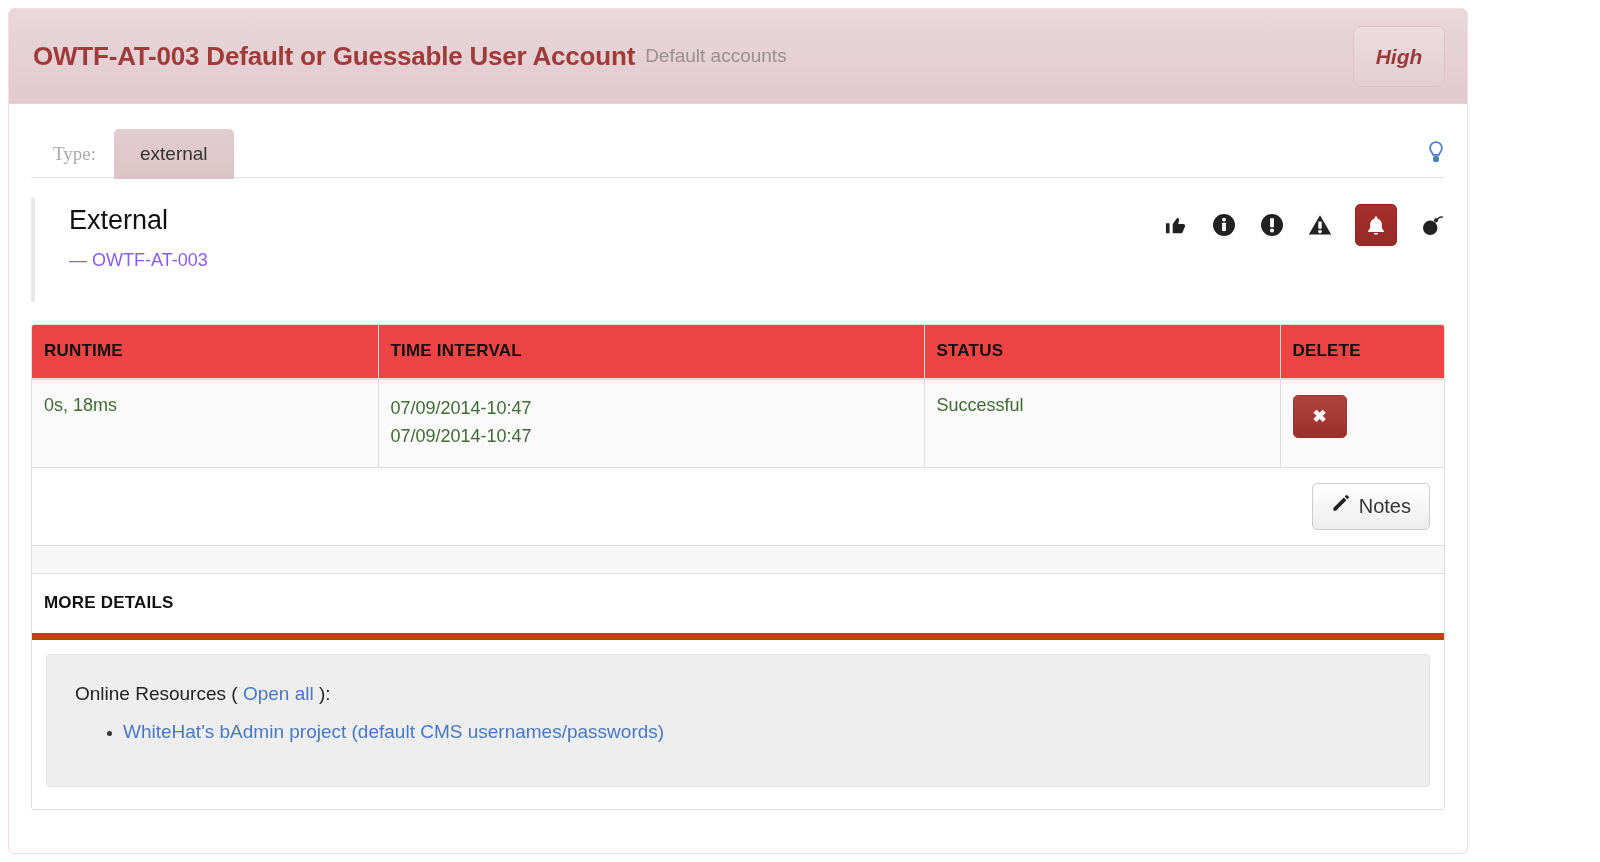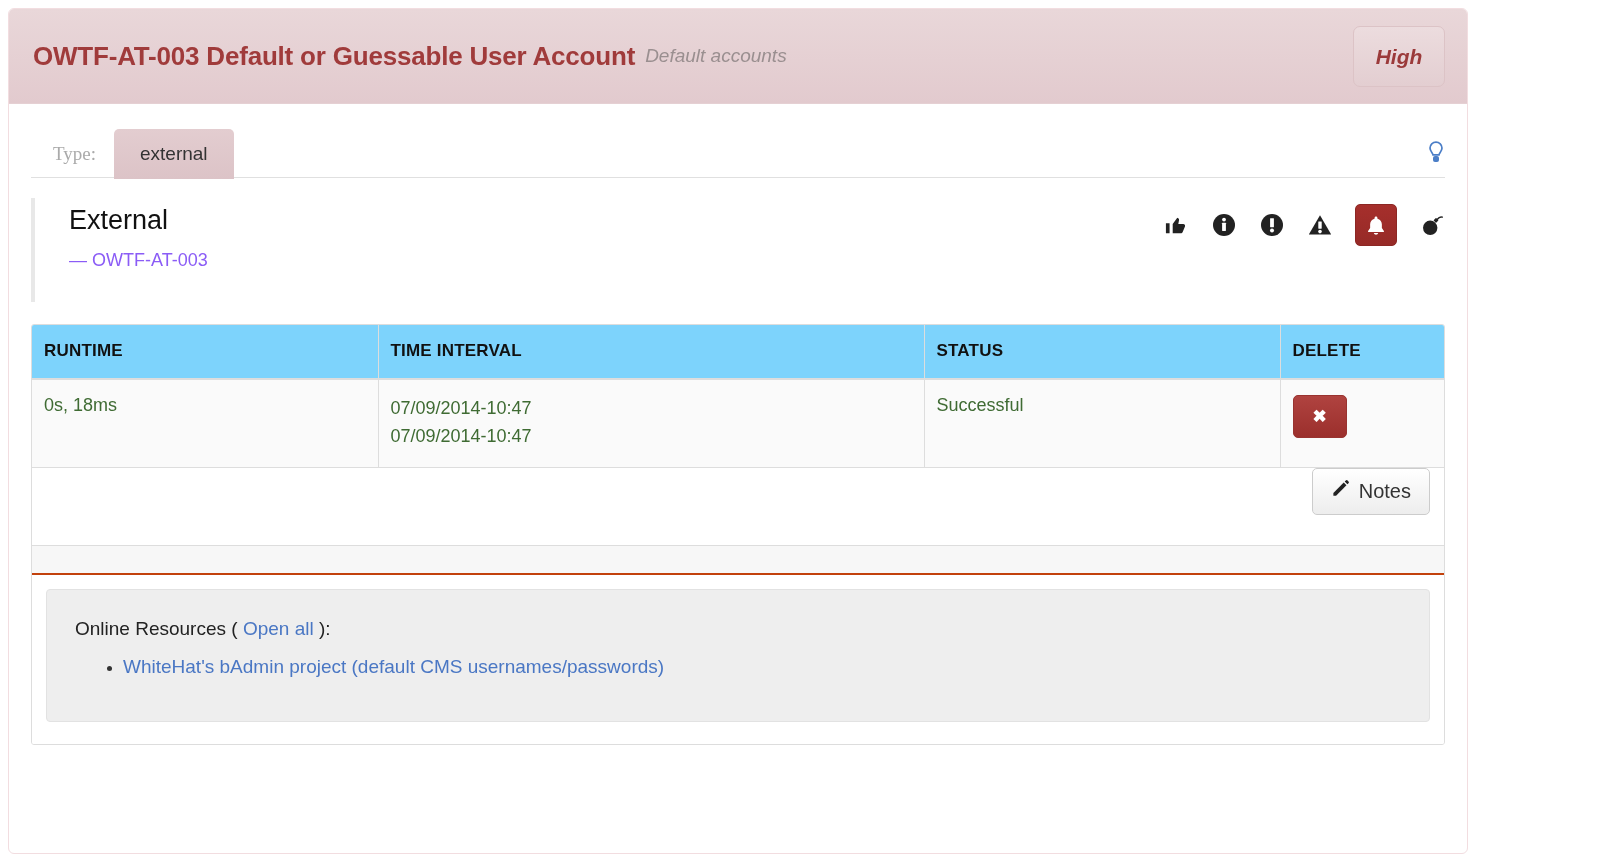--- a/index.html
+++ b/index.html
@@ -42,21 +42,20 @@
     color: #a03b3b;
     letter-spacing: -0.2px;
     white-space: nowrap;
   }
   .head-sub {
     font-size: 19px;
     font-weight: normal;
     color: #9a8f90;
     margin-left: 10px;
     white-space: nowrap;
-    font-style: italic;
   }
   .sev-badge {
     position: absolute;
     right: 22px;
     top: 17px;
     width: 92px; height: 61px;
     border: 1px solid #dcc3c6;
     border-radius: 7px;
     background: linear-gradient(to bottom, #ecdcde 0%, #e3ced1 100%);
     display: flex; align-items: center; justify-content: center;
@@ -162,21 +161,21 @@
     border-collapse: collapse;
     table-layout: fixed;
   }
   table.rt th {
     text-align: left;
     font-size: 17px;
     font-weight: bold;
     color: #111111;
     letter-spacing: 0.2px;
     padding: 16px 0 17px 12px;
-    background: #7dd3fc;
+    background: #ef4444;
     border-bottom: 2px solid #dddddd;
     border-right: 1px solid #dddddd;
   }
   table.rt th:last-child { border-right: none; }
   table.rt td {
     font-size: 18px;
     color: #3f6b33;
     padding: 15px 0 16px 12px;
     background: #fafafa;
     border-right: 1px solid #dddddd;
@@ -198,21 +197,21 @@
     font-weight: bold;
     display: flex; align-items: center; justify-content: center;
     line-height: 1;
   }
 
   .notes-row {
     border-top: 1px solid #dddddd;
     background: #ffffff;
     height: 78px;
     display: flex;
-    align-items: flex-start;
+    align-items: center;
     justify-content: flex-end;
     padding-right: 14px;
   }
   .notes-btn {
     display: inline-flex;
     align-items: center;
     gap: 9px;
     height: 47px;
     padding: 0 18px;
     border: 1px solid #cccccc;
@@ -229,21 +228,21 @@
   .md-row {
     border-top: 1px solid #dddddd;
     background: #ffffff;
     padding: 19px 0 20px 12px;
     font-size: 17px;
     font-weight: bold;
     color: #111111;
     letter-spacing: 0.2px;
   }
   .md-body {
-    border-top: 2px solid #c2410c;
+    border-top: 7px solid #c2410c;
     background: #ffffff;
     padding: 14px 14px 22px 14px;
   }
   .res-box {
     background: #eeeeee;
     border: 1px solid #e2e2e2;
     border-radius: 4px;
     padding: 26px 0 30px 28px;
   }
   .res-head {
@@ -372,20 +371,21 @@
               <path d="M3 17.6 16.1 4.5l3.4 3.4L6.4 21H3z"></path>
               <path d="M17.3 3.3 20.7 6.7l1.4-1.4a1.6 1.6 0 0 0 0-2.3l-1.1-1.1a1.6 1.6 0 0 0-2.3 0z"></path>
             </svg>
           </span>
           <span>Notes</span>
         </div>
       </div>
 
       <div class="spacer-row"></div>
 
+      <div class="md-row">MORE DETAILS</div>
 
       <div class="md-body">
         <div class="res-box">
           <div class="res-head">
             <span>Online Resources (</span>
             <a class="lnk" href="#">Open all</a>
             <span>):</span>
           </div>
           <ul class="res-list">
             <li>

